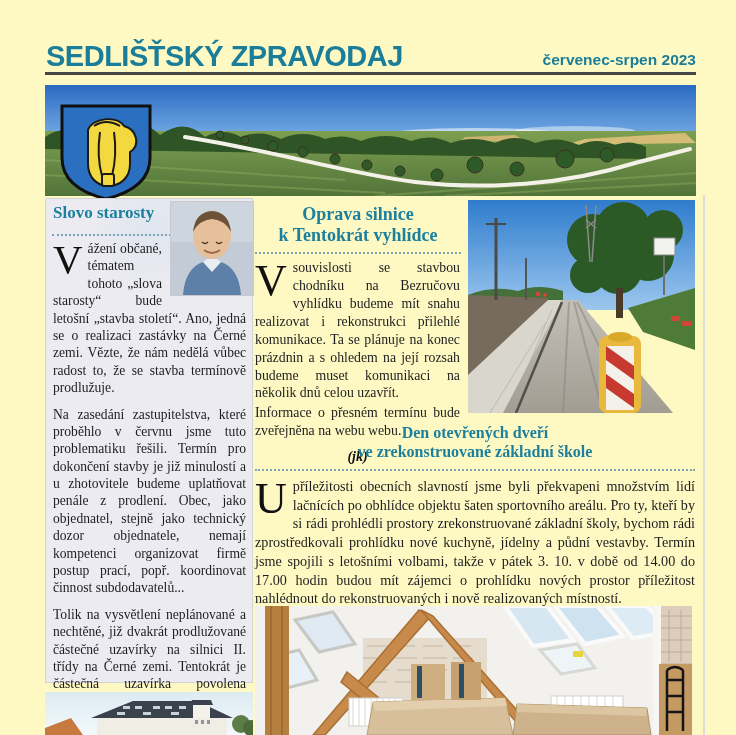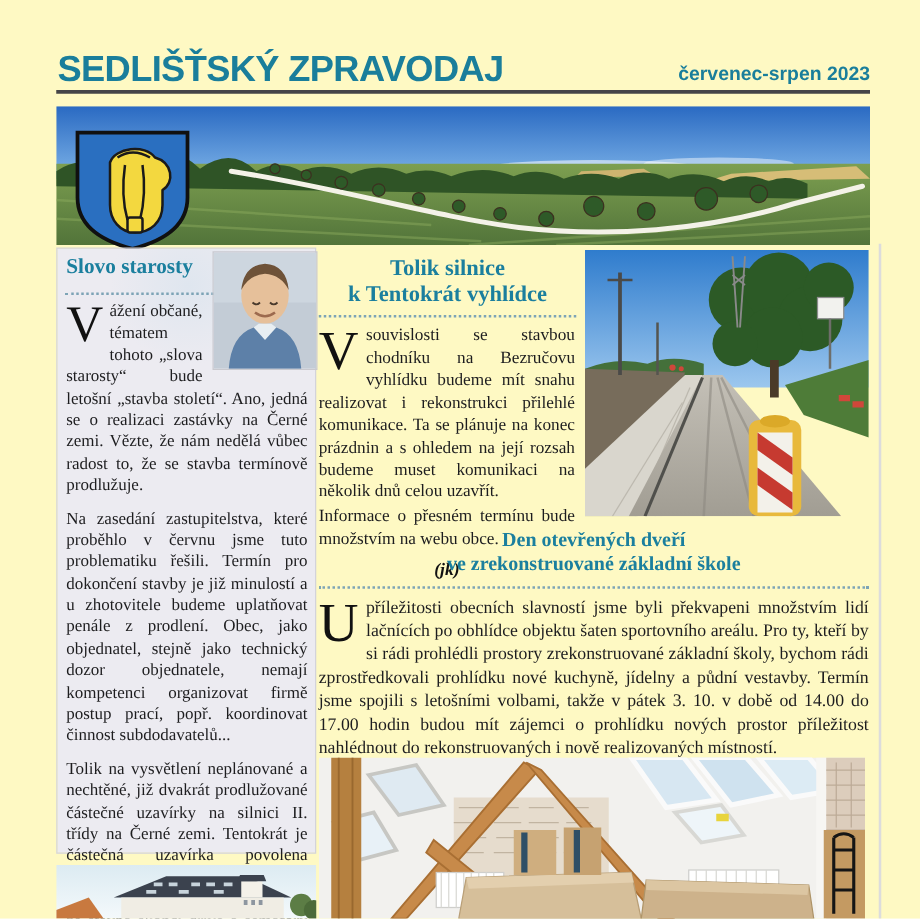--- a/index.html
+++ b/index.html
@@ -127,27 +127,27 @@
 
   <div class="mayor-text">
     <div class="photo-spacer"></div>
     <p><span class="dropcap">V</span><span>ážení občané, tématem tohoto „slova starosty“ bude letošní „stavba století“. Ano, jedná se o realizaci zastávky na Černé zemi. Vězte, že nám nedělá vůbec radost to, že se stavba termínově prodlužuje.</span></p>
     <p>Na zasedání zastupitelstva, které proběhlo v červnu jsme tuto problematiku řešili. Termín pro dokončení stavby je již minulostí a u zhotovitele budeme uplatňovat penále z prodlení. Obec, jako objednatel, stejně jako technický dozor objednatele, nemají kompetenci organizovat firmě postup prací, popř. koordinovat činnost subdodavatelů...</p>
     <p>Tolik na vysvětlení neplánované a nechtěné, již dvakrát prodlužované částečné uzavírky na silnici II. třídy na Černé zemi. Tentokrát je částečná uzavírka povolena odborem dopravy MMFM do konce září a nezbývá než doufat, že stavba skončí dříve a semafory se konečně odstraní.</p>
 
   </div>
 
   <div class="art-heading head-road">
-    <span>Tolik silnice</span><br>
+    <span>Oprava silnice</span><br>
     <span>k Tentokrát vyhlídce</span>
   </div>
   <div class="dotted dot-road"></div>
   <div class="road-text">
     <p><span class="dropcap-big">V</span><span>souvislosti se stavbou chodníku na Bezručovu vyhlídku budeme mít snahu realizovat i rekonstrukci přilehlé komunikace. Ta se plánuje na konec prázdnin a s ohledem na její rozsah budeme muset komunikaci na několik dnů celou uzavřít.</span></p>
-    <p>Informace o přesném termínu bude množstvím na webu obce.</p>
+    <p>Informace o přesném termínu bude zveřejněna na webu webu.</p>
     <div class="signature sig-road">(jk)</div>
   </div>
 
   <svg class="photo roadphoto" width="227" height="213" viewBox="0 0 227 213">
     <defs>
       <linearGradient id="sky2" x1="0" y1="0" x2="0" y2="1">
         <stop offset="0" stop-color="#2f7ccd"></stop>
           <stop offset="1" stop-color="#9cc7ee"></stop>
       </linearGradient>
       <linearGradient id="asphalt" x1="0" y1="0" x2="0" y2="1">

